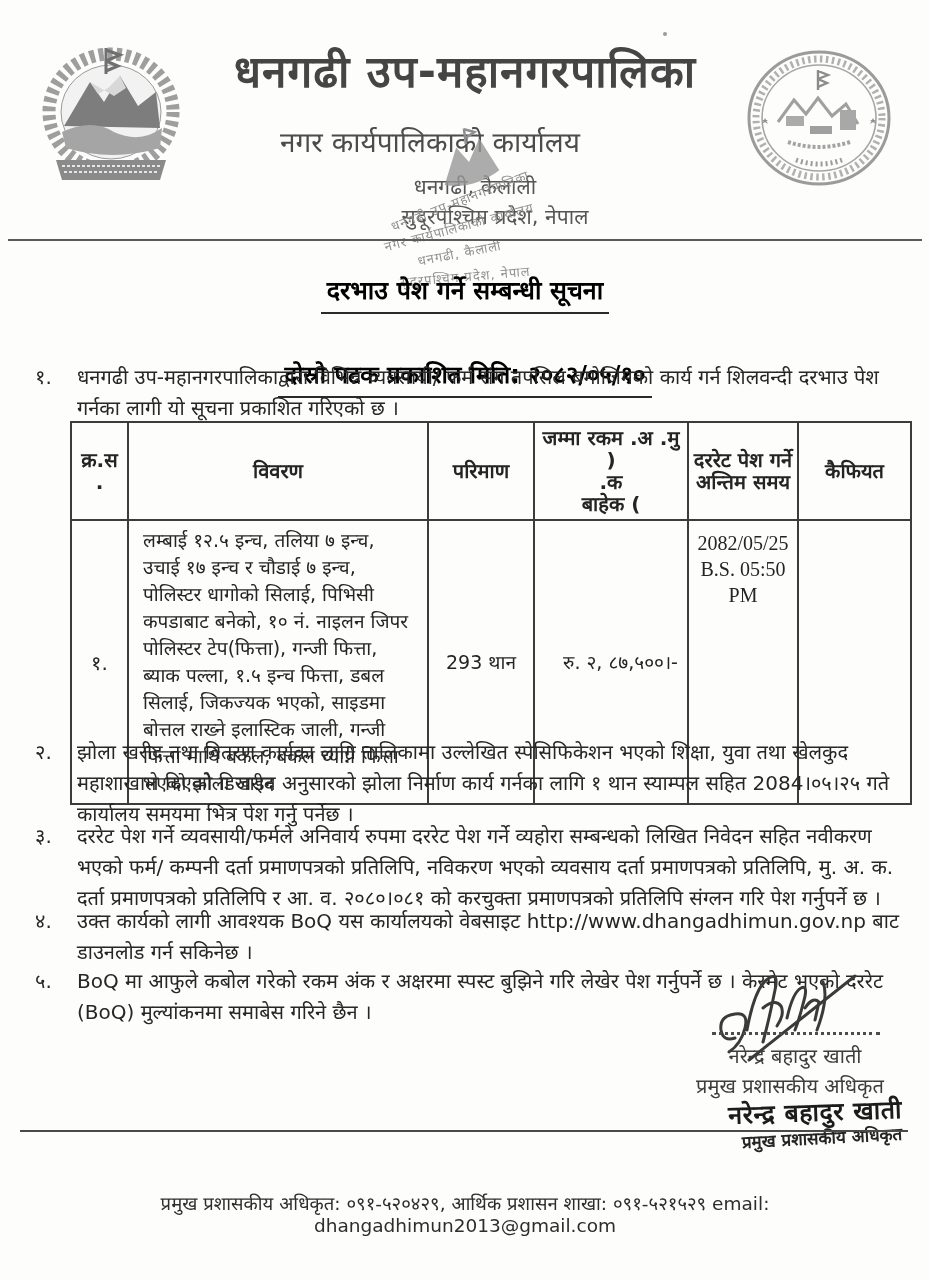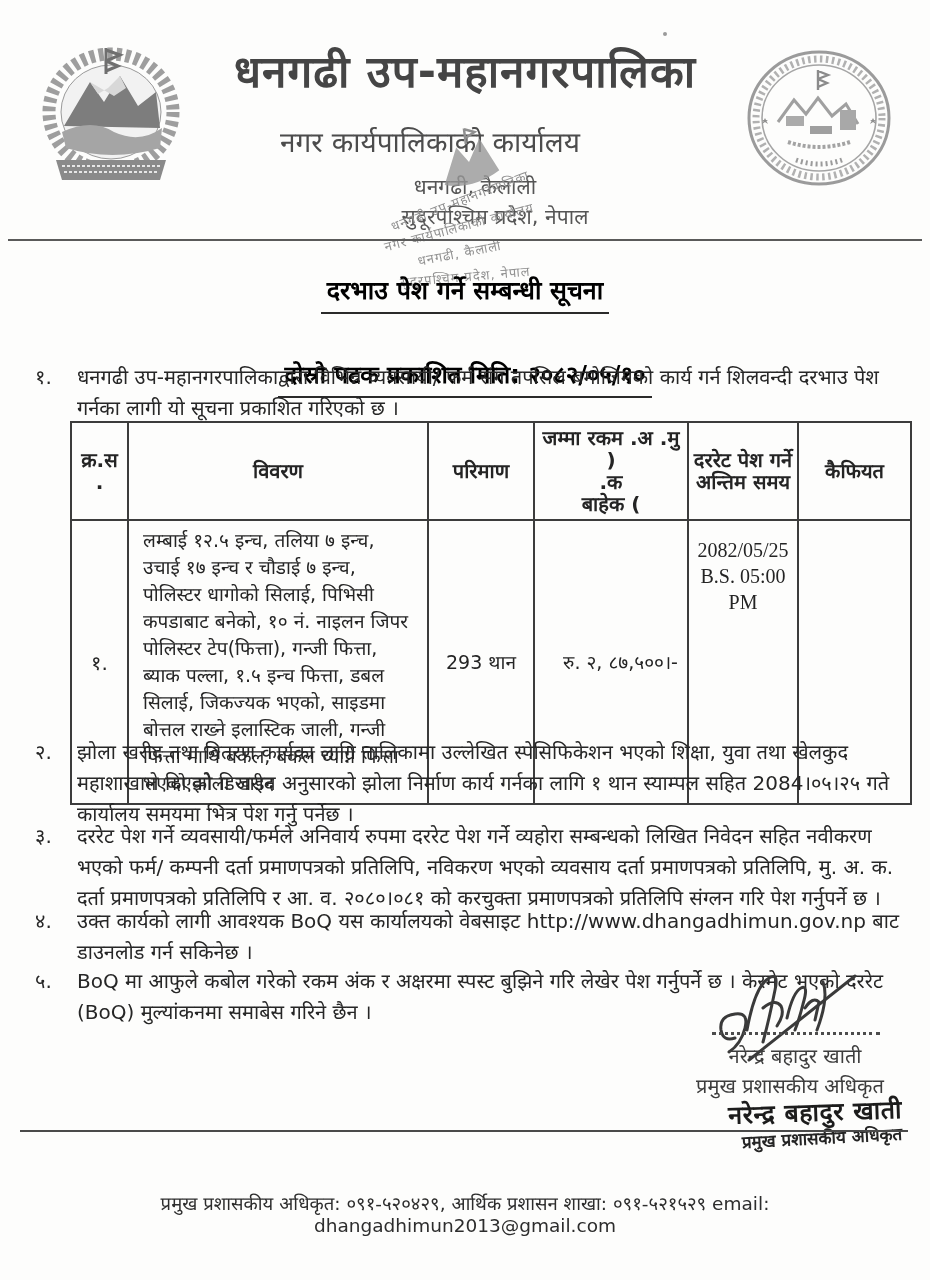--- a/index.html
+++ b/index.html
@@ -63,21 +63,21 @@
     font-size:19px; color:#242424;
   }
   .spec-table th, .spec-table td { border:2px solid #3c3c3c; vertical-align:middle; }
   .spec-table th { font-weight:700; font-size:20px; text-align:center; padding:4px 2px; line-height:22px; }
   .spec-table .hdr-row { height:68px; }
   .spec-table .body-row { height:242px; }
   td.c-sn { text-align:center; font-size:20px; }
   td.c-desc { padding:6px 10px 6px 14px; line-height:27px; font-size:19px; text-align:left;margin-left:20px; }
   td.c-qty { text-align:center; }
   td.c-amt { text-align:center;padding-left:19px; }
-  td.c-deadline { vertical-align:top; text-align:center; padding-top:16px; font-family:"Liberation Serif","DejaVu Serif",serif; font-size:20px; line-height:26px; }
+  td.c-deadline { vertical-align:top; text-align:center; padding-top:9px; font-family:"Liberation Serif","DejaVu Serif",serif; font-size:20px; line-height:26px; }
   td.c-remarks { text-align:center; }
 
   
   .sig-scribble { left:705px; top:968px; }
   .sig-dotted { left:712px; top:1032px; width:168px; border-bottom:3px dotted #4c4c4c; height:0; }
   .sig-name  { left:680px; top:1042px; width:230px; text-align:center; font-size:20px; color:#3d3d3d; }
   .sig-desig { left:665px; top:1072px; width:250px; text-align:center; font-size:20px; color:#3d3d3d; }
   .stamp-name {
     left:695px; top:1094px; width:240px; text-align:center;
     font-size:25px; font-weight:800; color:#1c1c1c; transform:rotate(-2deg);
@@ -190,21 +190,21 @@
     </th>
     <th>कैफियत</th>
   </tr>
   <tr class="body-row">
     <td class="c-sn">१.</td>
     <td class="c-desc">लम्बाई १२.५ इन्च, तलिया ७ इन्च, उचाई १७ इन्च र चौडाई ७ इन्च, पोलिस्टर धागोको सिलाई, पिभिसी कपडाबाट बनेको, १० नं. नाइलन जिपर पोलिस्टर टेप(फित्ता), गन्जी फित्ता, ब्याक पल्ला, १.५ इन्च फित्ता, डबल सिलाई, जिकज्यक भएको, साइडमा बोत्तल राख्ने इलास्टिक जाली, गन्जी फित्ता माथि बकल, बकल च्याप्ने फित्ता भएको झोला खरीद</td>
     <td class="c-qty">293 थान</td>
     <td class="c-amt">रु. २, ८७,५००।-</td>
     <td class="c-deadline">
       <div>2082/05/25</div>
-      <div>B.S. 05:00</div>
+      <div>B.S. 05:50</div>
       <div>PM</div>
     </td>
     <td class="c-remarks"></td>
   </tr>
 </tbody>
   </table>
 
 <div class="abs para p2">
   <span class="num">२.</span>
   <span class="ptext">झोला खरीद तथा वितरण कार्यका लागि तालिकामा उल्लेखित स्पेसिफिकेशन भएको शिक्षा, युवा तथा खेलकुद महाशाखाले दिएको डिजाइन अनुसारको झोला निर्माण कार्य गर्नका लागि १ थान स्याम्पल सहित 2084।०५।२५ गते कार्यालय समयमा भित्र पेश गर्नु पर्नेछ ।</span>

